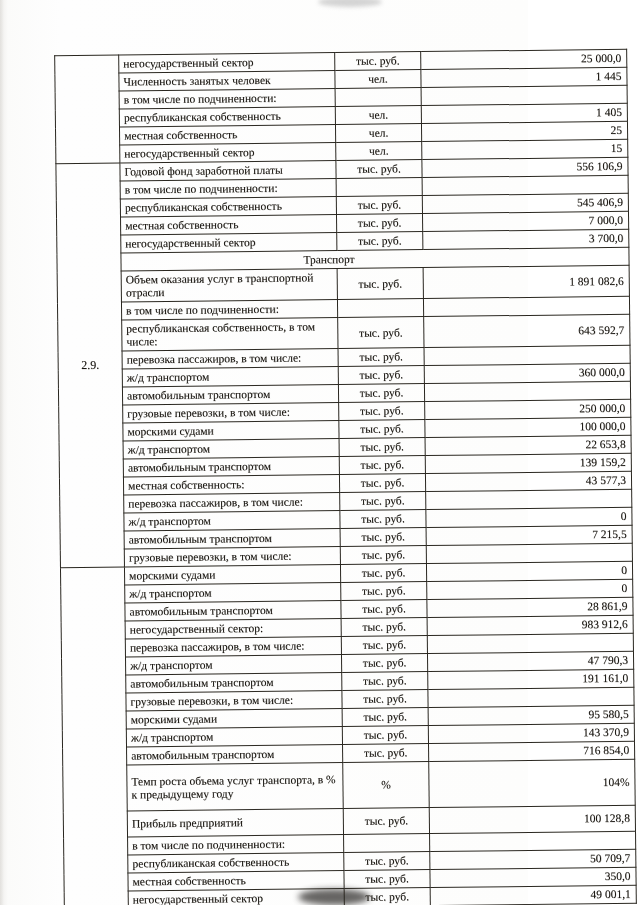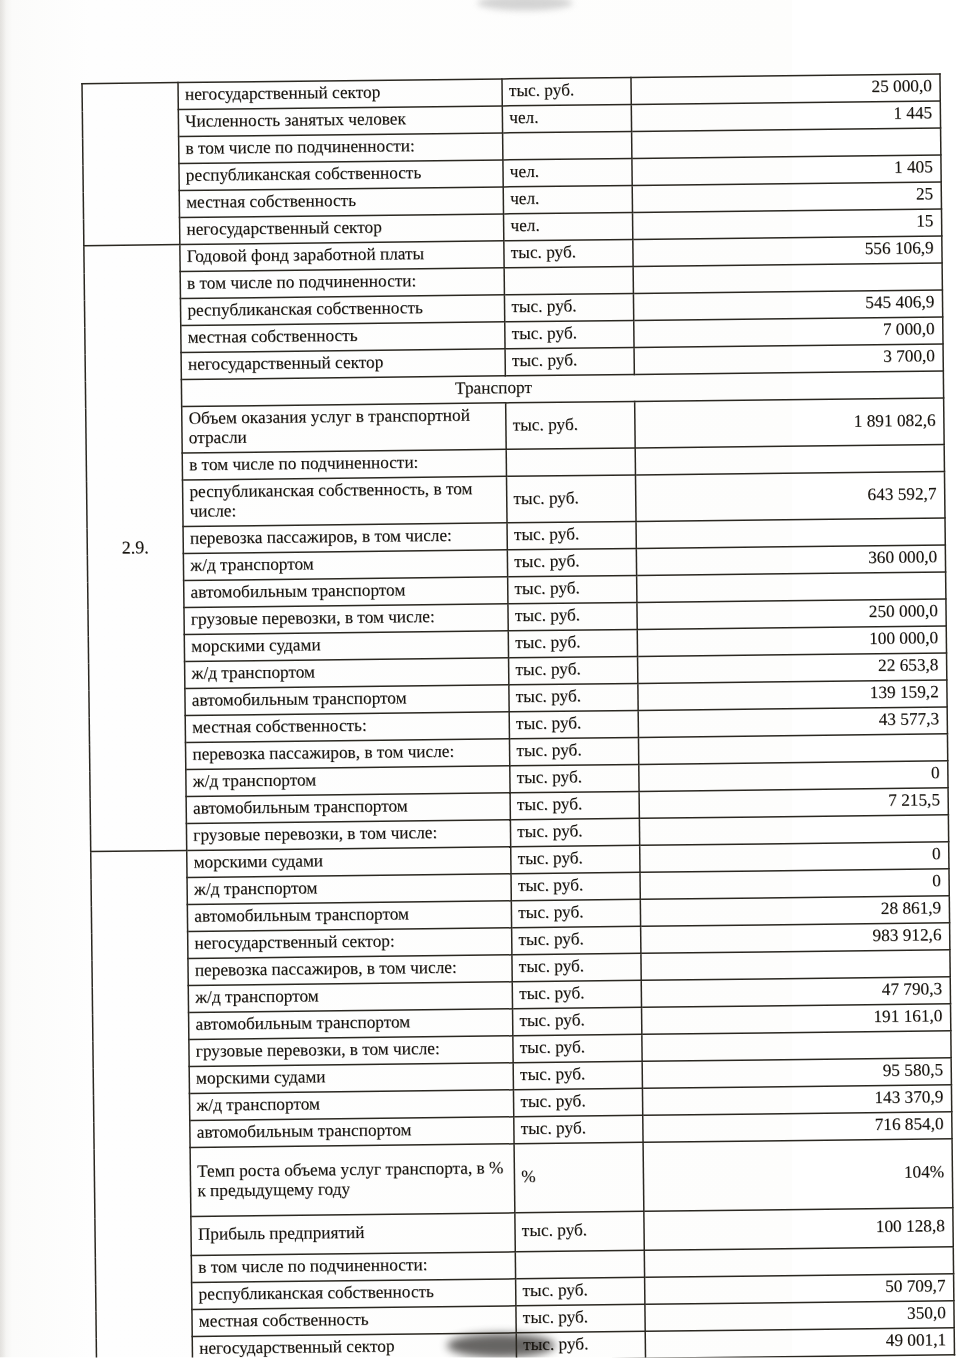--- a/index.html
+++ b/index.html
@@ -46,21 +46,21 @@
     font-size: 11.5px;
     line-height: 13px;
     color: #17140f;
     padding: 2px 4px;
     vertical-align: middle;
     text-shadow: 0.3px 0.3px 0 rgba(25,20,12,0.35);
     overflow: hidden;
   }
   .report td.num   { text-align: center; font-size: 12px; }
   .report td.label { text-align: left; }
-  .report td.unit  { }
+  .report td.unit  { text-align: center; }
   .report td.value { text-align: right; padding-right: 5px; }
   .report td.section { text-align: center; padding-right: 96px; }
   .report tr.size-xl td { height: 46px; }
   .report tr.size-lg td { height: 26px; }
 </style>
 </head>
 <body>
 
 <div class="page">
   <div class="edge-shade"></div>

